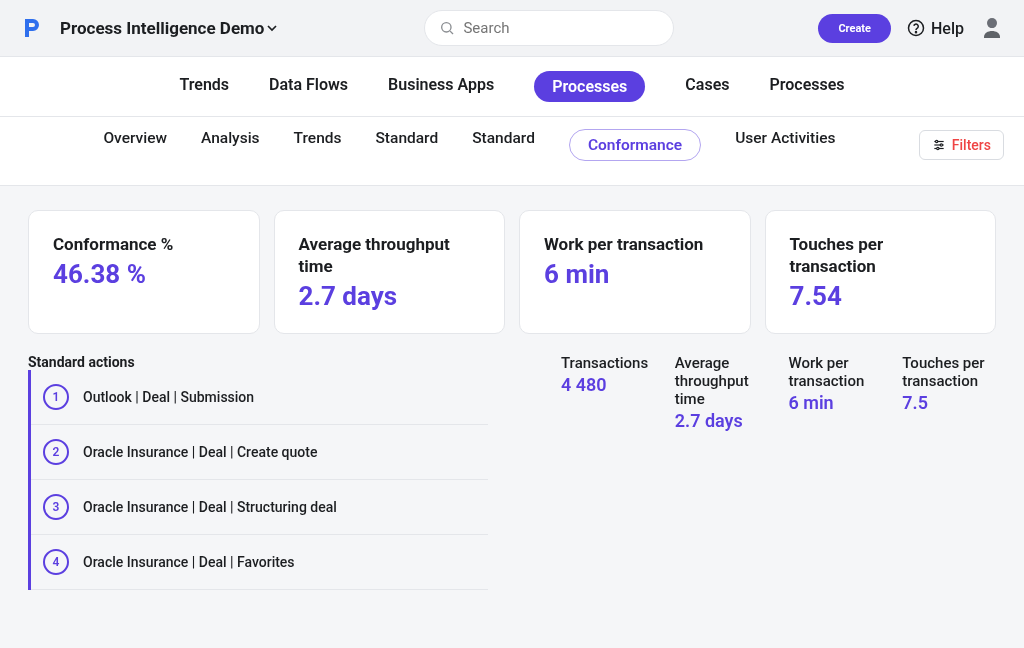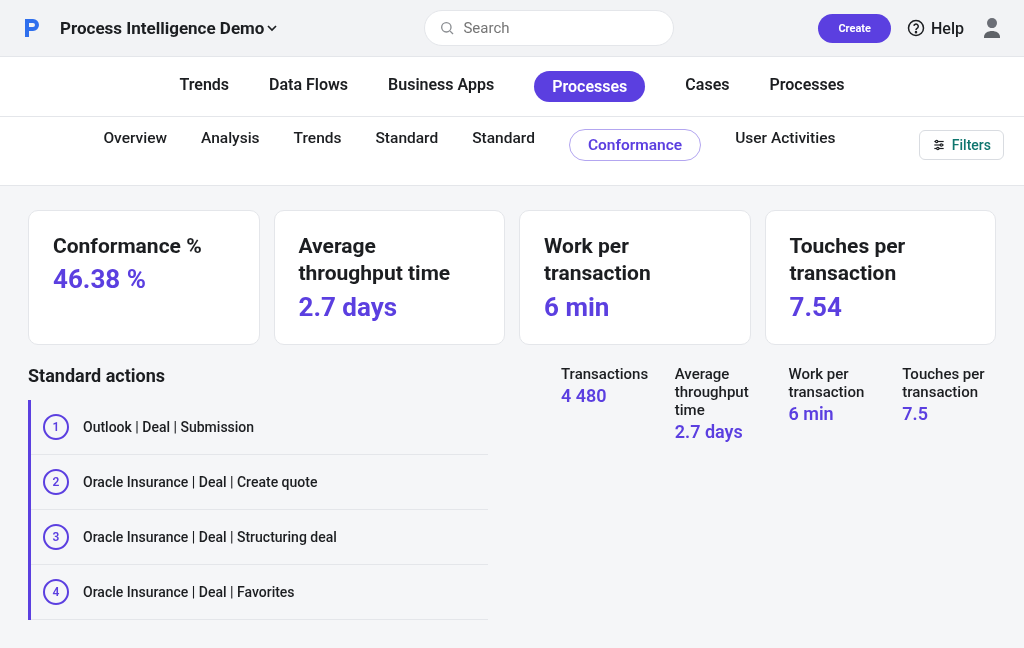--- a/index.html
+++ b/index.html
@@ -25,33 +25,33 @@
     
     .nav { display: flex; justify-content: center; gap: 40px; padding: 14px 0; background: #fff; border-bottom: 1px solid #e4e6ea; }
     .nav-item { font-size: 16px; font-weight: 600; color: #1c1e21; cursor: pointer; padding: 4px 0; }
     .nav-item.active { background: #5b3fe0; color: #fff; border-radius: 16px; padding: 6px 18px; }
 
     
     .subnav-row { display: flex; align-items: center; justify-content: space-between; padding: 12px 20px 24px 0; background: #fff; border-bottom: 1px solid #e4e6ea; }
     .subnav { display: flex; gap: 34px; margin: 0 auto; padding-left: 20px; }
     .sub-item { font-size: 15.5px; font-weight: 500; color: #1c1e21; cursor: pointer; }
     .sub-item.active { color: #5b3fe0; border: 1.5px solid #b3a6f0; padding: 6px 18px; border-radius: 18px; font-weight: 600; }
-    .filters-btn { display: flex; align-items: center; gap: 6px; background: #fff; border: 1px solid #d9dce1; border-radius: 6px; padding: 6px 12px; font-size: 14px; font-weight: 500; cursor: pointer; color: #0f766e; }
+    .filters-btn { display: flex; align-items: center; gap: 6px; background: #fff; border: 1px solid #d9dce1; border-radius: 6px; padding: 6px 12px; font-size: 14px; font-weight: 500; cursor: pointer; color: #ef4444; }
     .filters-btn svg { width: 14px; height: 14px; }
 
     
     .content { padding: 24px 28px; }
     .kpis { display: flex; gap: 14px; margin-bottom: 20px; }
     .kpi { flex: 1; background: #fff; border: 1px solid #e4e6ea; border-radius: 10px; padding: 22px 24px; }
-    .kpi-label { font-size: 21px; font-weight: 700; color: #1c1e21; line-height: 1.3; margin-bottom: 4px; }
+    .kpi-label { font-size: 17px; font-weight: 700; color: #1c1e21; line-height: 1.3; margin-bottom: 4px; }
     .kpi-value { font-size: 26px; font-weight: 700; color: #5b3fe0; margin-top: 2px; }
 
     .bottom { display: flex; gap: 30px; }
     .std-panel { width: 460px; }
-    .panel-title { font-size: 18px; font-weight: 700; color: #1c1e21; margin-bottom: 14px; }
+    .panel-title { font-size: 14px; font-weight: 700; color: #1c1e21; }
     .actions-list { border-left: 3px solid #5b3fe0; }
     .action-item { display: flex; align-items: center; gap: 14px; padding: 14px 12px; border-bottom: 1px solid #e4e6ea; cursor: pointer; }
     .action-num { width: 26px; height: 26px; border: 2px solid #5b3fe0; border-radius: 50%; display: flex; align-items: center; justify-content: center; font-size: 12px; font-weight: 600; color: #5b3fe0; flex-shrink: 0; }
     .action-label { font-size: 14px; color: #1c1e21; font-weight: 500; }
 
     .right-stats { flex: 1; display: grid; grid-template-columns: 1fr 1fr 1fr 1fr; gap: 18px 20px; padding-top: 0; margin-left: 43px; }
     .stat-block { }
     .stat-label { font-size: 15px; color: #1c1e21; font-weight: 500; margin-bottom: 2px; }
     .stat-value { font-size: 18px; font-weight: 600; color: #5b3fe0; }
   </style>

